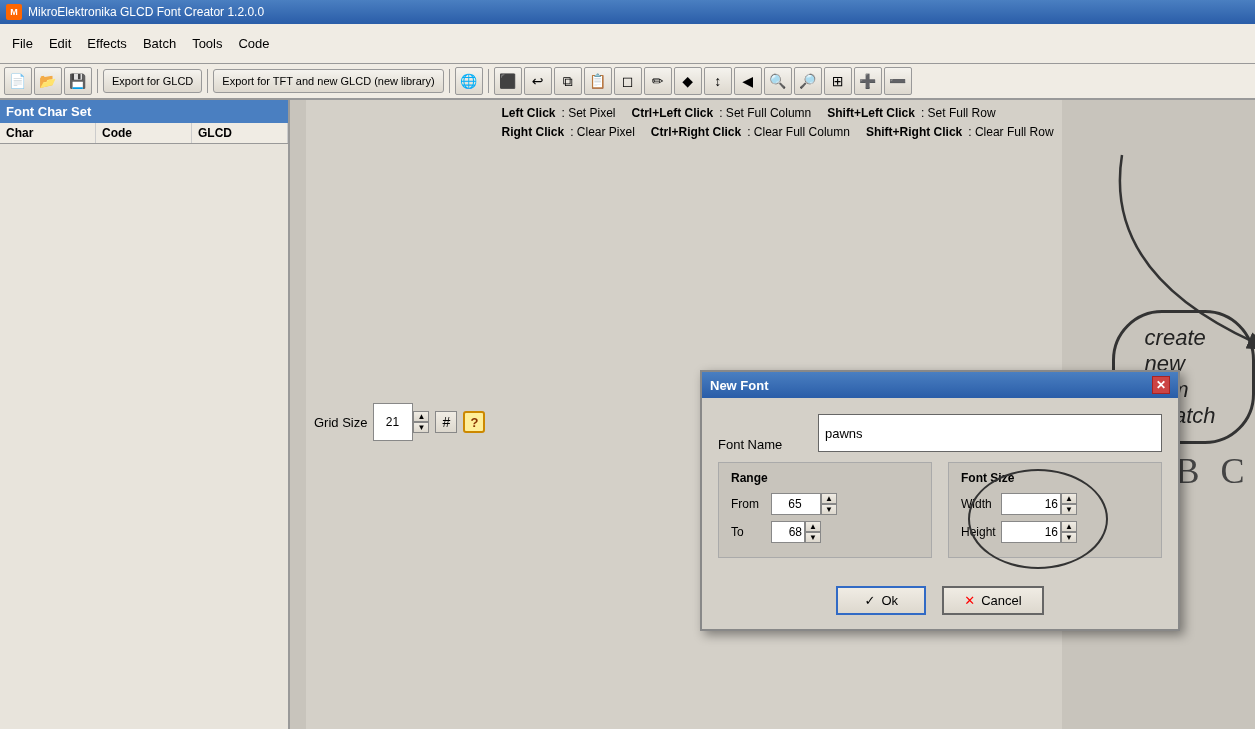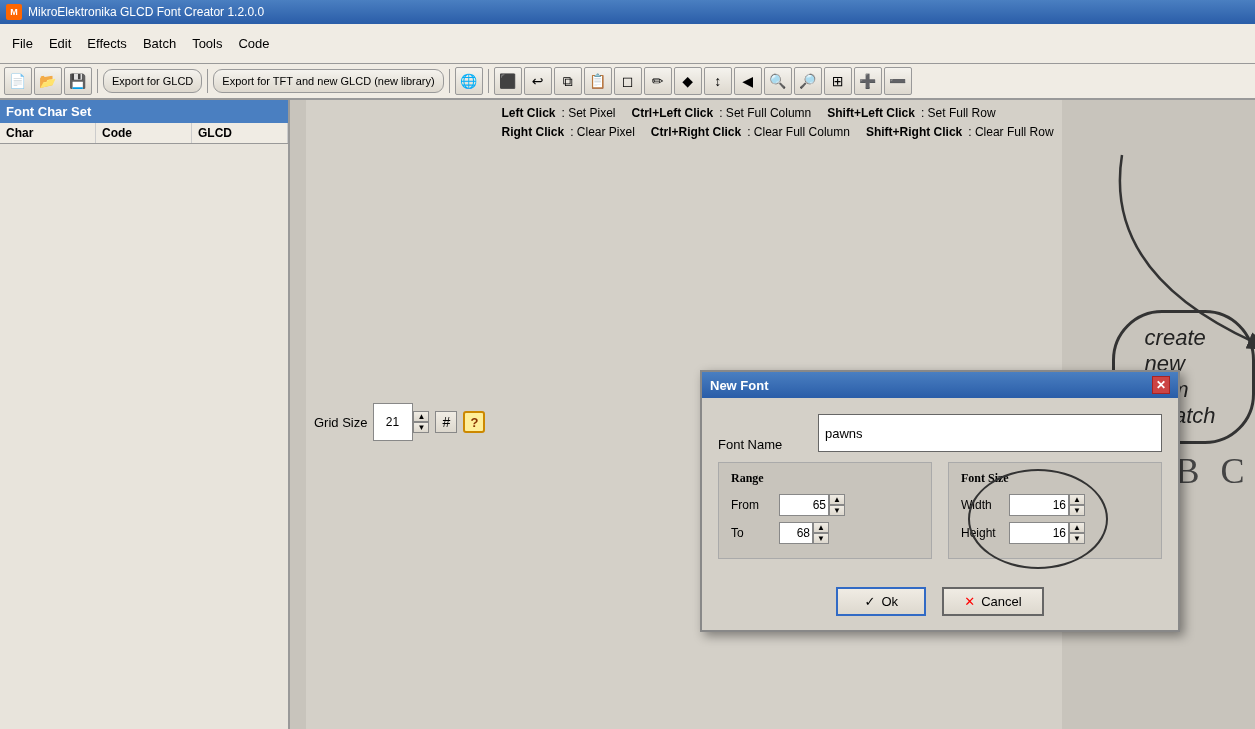--- a/index.html
+++ b/index.html
@@ -52,21 +52,21 @@
       font-size: 14px;
       border-radius: 2px;
     }
     .toolbar-separator { width: 1px; height: 24px; background: #999; margin: 0 3px; }
     .toolbar-label-btn {
       padding: 2px 8px; height: 24px;
       border: 1px solid #999;
       background: linear-gradient(to bottom, #f5f3ee, #ddd8ce);
       cursor: pointer;
       font-size: 11px;
-      border-radius: 9px;
+      border-radius: 3px;
       display: flex; align-items: center;
     }
 
     
     #main-layout {
       display: flex;
       height: calc(729px - 24px - 24px - 36px);
     }
 
     
@@ -239,26 +239,25 @@
     .dialog-section {
       flex: 1;
       border: 1px solid #aaa;
       background: #c8c4bc;
       padding: 8px 12px;
     }
     .section-title {
       font-size: 12px;
       font-weight: bold;
       margin-bottom: 8px;
-      font-family: Liberation Serif, serif;
     }
     .field-row {
       display: flex;
       align-items: center;
-      gap: 8px;
+      gap: 0;
       margin-bottom: 6px;
     }
     .field-label { font-size: 12px; min-width: 40px; }
     .field-input {
       width: 60px; height: 22px;
       border: 1px solid #888;
       background: white;
       text-align: center;
       font-size: 12px;
     }
@@ -457,21 +456,21 @@
       <input type="text" id="font-name-input" value="pawns" style="">
     </div>
 
     <div id="dialog-sections">
 
       <div class="dialog-section">
         <div class="section-title">Range</div>
         <div class="field-row">
           <span class="field-label">From</span>
           <div class="spin-input-group">
-            <input type="text" class="field-input" style="width: 50px;" value="65">
+            <input type="text" class="field-input" style="width: 50px; text-align: center;" value="65">
             <div class="spin-col">
               <div class="spin-btn">▲</div>
               <div class="spin-btn">▼</div>
             </div>
           </div>
         </div>
         <div class="field-row">
           <span class="field-label">To</span>
           <div class="spin-input-group">
             <input type="text" class="field-input" style="width: 34px;" value="68">

